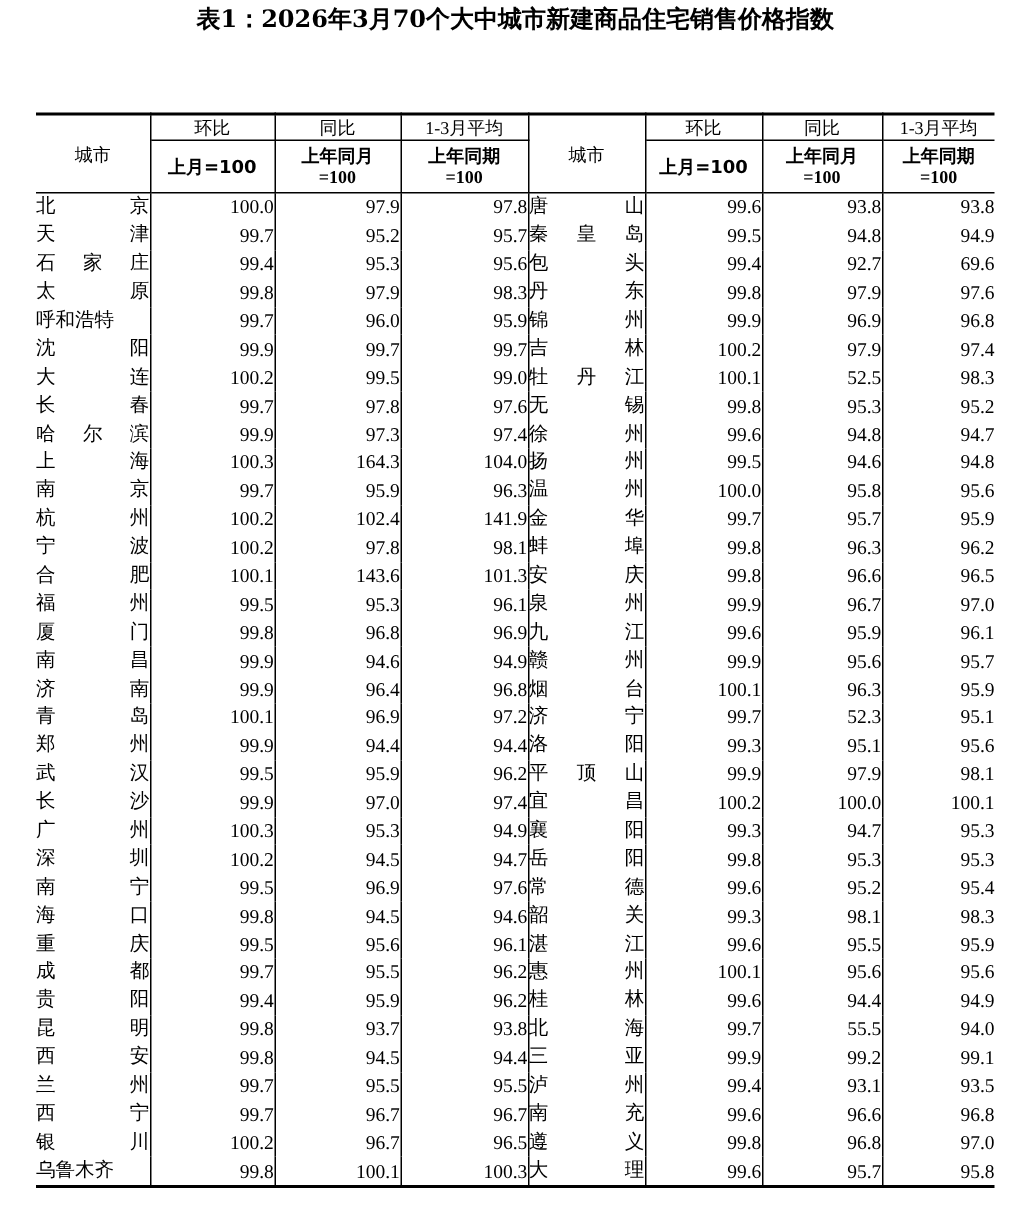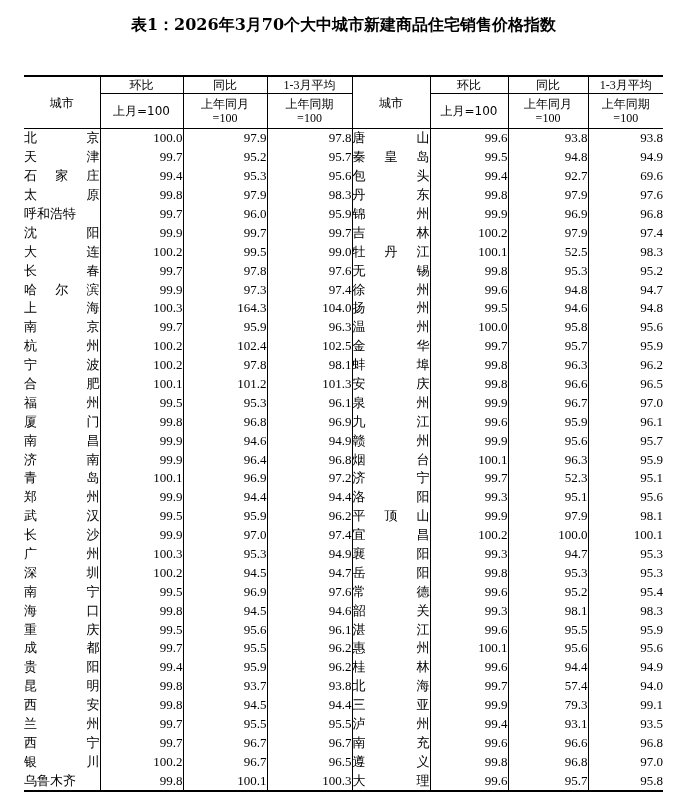--- a/index.html
+++ b/index.html
@@ -1,28 +1,28 @@
 <!DOCTYPE html>
 <html><head>
 <meta charset="utf-8">
 <style>
   html, body { margin:0; padding:0; background:#ffffff; }
   body { width:687px; height:811px; position:relative; overflow:hidden;
          font-family: "Liberation Serif", "DejaVu Serif", serif; color:#000; }
-  .title { position:absolute; top:15px; left:0; width:687px; text-align:center;
+  .title { position:absolute; top:3px; left:0; width:687px; text-align:center;
            font-family: "DejaVu Serif", serif; font-weight:bold; font-size:16px; letter-spacing:0px; }
   table.idx { position:absolute; left:24px; top:75px; width:639px;
               border-collapse:collapse; table-layout:fixed; }
   table.idx { border-top:2px solid #000; border-bottom:2px solid #000; }
   table.idx th { font-weight:normal; font-family:"DejaVu Sans", sans-serif; font-size:12px;
                  line-height:14px; padding:0; border:1px solid #000; text-align:center; }
   table.idx th.city-h { border-left:none; }
   table.idx th.last { border-right:none; }
   tr.h1 th { height:16px; }
-  tr.h2 th { height:34px; }
+  tr.h2 th { height:34px;font-weight:bold; }
   th .sub2 { font-family:"Liberation Serif", serif; }
   table.idx td { height:18.9px; padding:0; font-size:13px; line-height:18px; white-space:nowrap; }
   td.city { font-family:"DejaVu Sans", sans-serif; font-size:13px; padding-left:6px; padding-right:6px; }
   td.city .cn { display:flex; justify-content:space-between; }
   td.num { text-align:right; padding-right:4px; border-left:1px solid #000;
            font-family:"Liberation Serif", serif; font-size:13.5px; }
   td.city2 { border-left:1px solid #000; }
   col.c-city { width:76px; }
   col.c-n1 { width:83px; }
   col.c-n2 { width:84px; }
@@ -292,21 +292,21 @@
       </tr>
       <tr>
         <td class="city">
           <span class="cn">
             <span>杭</span>
             <span>州</span>
           </span>
         </td>
         <td class="num">100.2</td>
         <td class="num">102.4</td>
-        <td class="num">102.5</td>
+        <td class="num">141.9</td>
         <td class="city city2">
           <span class="cn">
             <span>金</span>
             <span>华</span>
           </span>
         </td>
         <td class="num">99.7</td>
         <td class="num">95.7</td>
         <td class="num">95.9</td>
       </tr>
@@ -331,21 +331,21 @@
         <td class="num">96.2</td>
       </tr>
       <tr>
         <td class="city">
           <span class="cn">
             <span>合</span>
             <span>肥</span>
           </span>
         </td>
         <td class="num">100.1</td>
-        <td class="num">101.2</td>
+        <td class="num">143.6</td>
         <td class="num">101.3</td>
         <td class="city city2">
           <span class="cn">
             <span>安</span>
             <span>庆</span>
           </span>
         </td>
         <td class="num">99.8</td>
         <td class="num">96.6</td>
         <td class="num">96.5</td>
@@ -661,41 +661,41 @@
         <td class="num">99.8</td>
         <td class="num">93.7</td>
         <td class="num">93.8</td>
         <td class="city city2">
           <span class="cn">
             <span>北</span>
             <span>海</span>
           </span>
         </td>
         <td class="num">99.7</td>
-        <td class="num">57.4</td>
+        <td class="num">55.5</td>
         <td class="num">94.0</td>
       </tr>
       <tr>
         <td class="city">
           <span class="cn">
             <span>西</span>
             <span>安</span>
           </span>
         </td>
         <td class="num">99.8</td>
         <td class="num">94.5</td>
         <td class="num">94.4</td>
         <td class="city city2">
           <span class="cn">
             <span>三</span>
             <span>亚</span>
           </span>
         </td>
         <td class="num">99.9</td>
-        <td class="num">79.3</td>
+        <td class="num">99.2</td>
         <td class="num">99.1</td>
       </tr>
       <tr>
         <td class="city">
           <span class="cn">
             <span>兰</span>
             <span>州</span>
           </span>
         </td>
         <td class="num">99.7</td>

